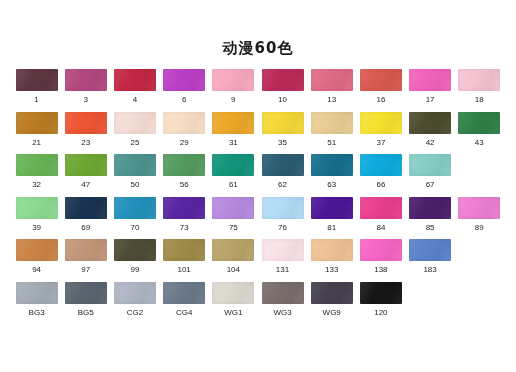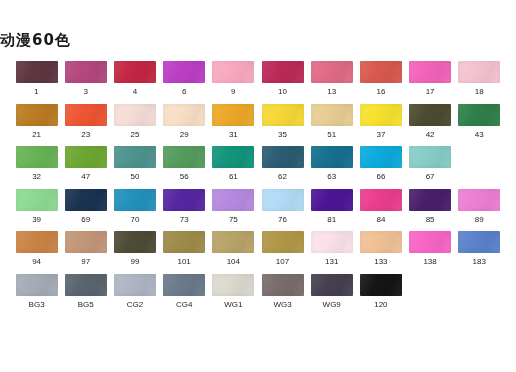--- a/index.html
+++ b/index.html
@@ -14,26 +14,26 @@
     overflow: hidden;
   }
   #chart-root {
     width: 516px;
     height: 372px;
     position: relative;
     background: #ffffff;
     box-sizing: border-box;
   }
   #chart-title {
-    text-align: left;
+    text-align: center;
     font-size: 15px;
     font-weight: bold;
     color: #1a1a1a;
     letter-spacing: 1px;
-    padding-top: 31px;
+    padding-top: 39px;
     line-height: 18px;
     font-family: "DejaVu Sans", "Liberation Sans", sans-serif;
   }
   #swatch-grid {
     margin: 0 auto;
     padding-top: 12px;
     width: 492px;
     display: flex;
     flex-direction: column;
     row-gap: 0px;
@@ -264,24 +264,20 @@
         </div>
         <div class="swatch-cell">
           <div class="swatch-chip" style="background-color: rgb(158, 140, 73);"></div>
           <div class="swatch-label">101</div>
         </div>
         <div class="swatch-cell">
           <div class="swatch-chip" style="background-color: rgb(185, 164, 105);"></div>
           <div class="swatch-label">104</div>
         </div>
         <div class="swatch-cell">
-          <div class="swatch-chip" style="background-color: rgb(177, 151, 72);"></div>
-          <div class="swatch-label">107</div>
-        </div>
-        <div class="swatch-cell">
           <div class="swatch-chip" style="background-color: rgb(250, 226, 232);"></div>
           <div class="swatch-label">131</div>
         </div>
         <div class="swatch-cell">
           <div class="swatch-chip" style="background-color: rgb(241, 193, 150);"></div>
           <div class="swatch-label">133</div>
         </div>
         <div class="swatch-cell">
           <div class="swatch-chip" style="background-color: rgb(247, 102, 197);"></div>
           <div class="swatch-label">138</div>

